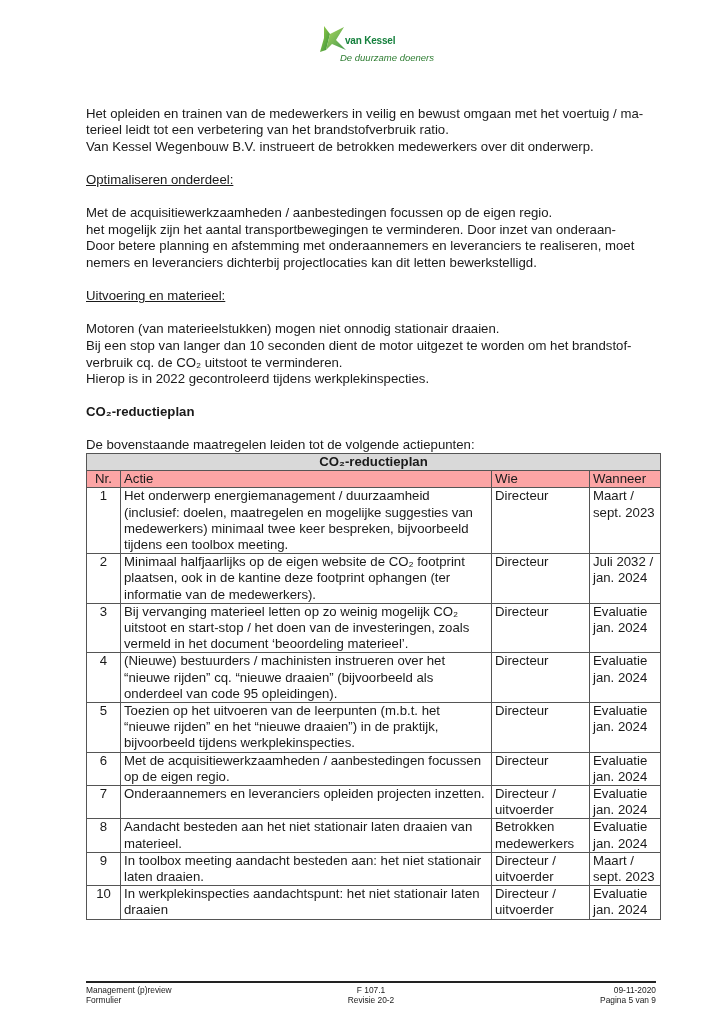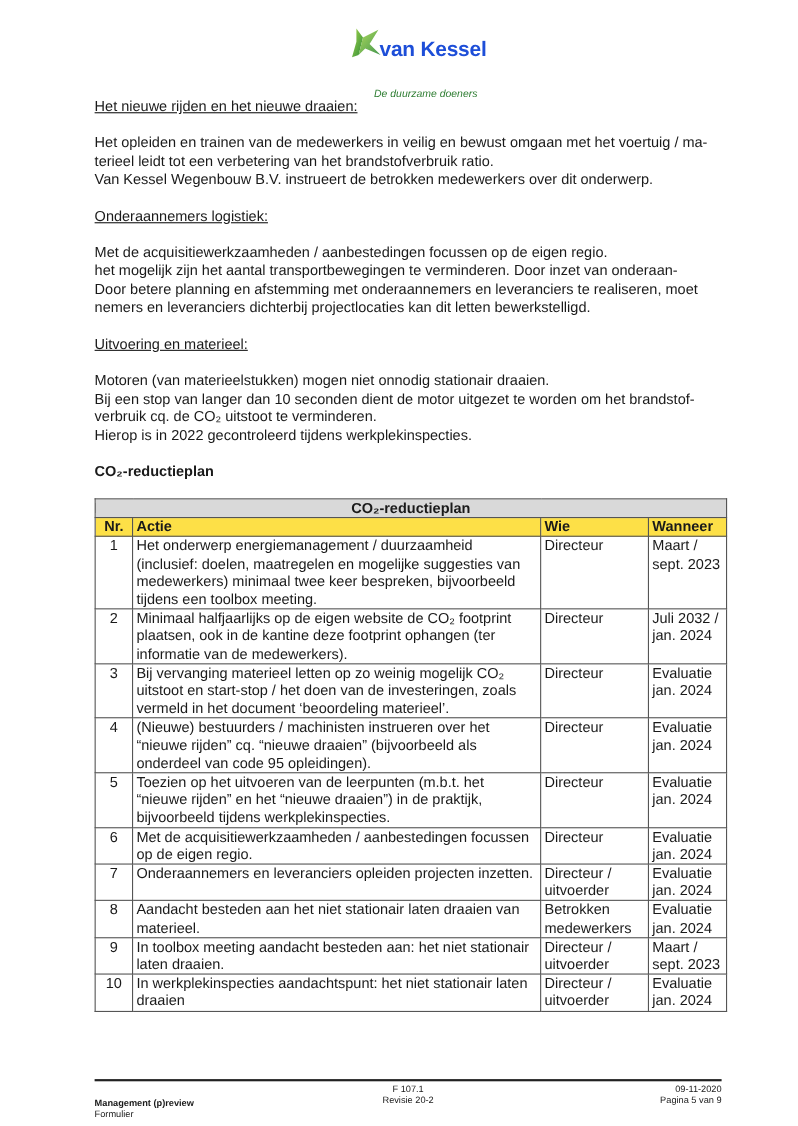--- a/index.html
+++ b/index.html
@@ -1,70 +1,69 @@
 <!DOCTYPE html>
 <html><head>
 <meta charset="utf-8">
 <style>
   html, body { margin: 0; padding: 0; background: #ffffff; }
   body { width: 725px; height: 1024px; position: relative; overflow: hidden;
          font-family: "Liberation Sans", sans-serif; color: #1a1a1a; }
   .logo { position: absolute; left: 318px; top: 24px; width: 110px; height: 40px; }
   .logo svg { position: absolute; left: 0; top: 0; }
-  .logo-name { position: absolute; left: 27px; top: 11px; font-weight: bold; font-size: 19px;
-               color: #1d4ed8; letter-spacing: -0.2px; white-space: nowrap; }
+  .logo-name { position: absolute; left: 27px; top: 11px; font-weight: bold; font-size: 10px;
+               color: #15803d; letter-spacing: -0.2px; white-space: nowrap; }
   .logo-tag { position: absolute; left: 22px; top: 28px; font-style: italic; font-size: 9.5px;
-              color: #2e7d32; white-space: nowrap; margin-top: 28px; }
+              color: #2e7d32; white-space: nowrap; }
   .content { position: absolute; left: 86px; top: 89px; width: 570px; font-size: 13.2px; line-height: 16.6px; }
   .content p { margin: 0; }
   .h-u { text-decoration: underline; }
   .gap { height: 16.6px; }
   .h-b { font-weight: bold; }
   table.plan { position: absolute; left: 86px; top: 453px; width: 575px; border-collapse: collapse;
                font-size: 13.2px; line-height: 16.2px; }
   table.plan td, table.plan th { border: 1px solid #555; vertical-align: top; padding: 0 3px; font-weight: normal; text-align: left; }
   table.plan tr.title th { background: #d9d9d9; text-align: center; font-weight: bold; height: 16px; }
-  table.plan tr.head th { background: #fde047; font-weight: bold; }
+  table.plan tr.head th { background: #fca5a5; }
   table.plan td.nr, table.plan th.nr { text-align: center; width: 27px; }
   table.plan .wie { width: 91px; }
   table.plan .wanneer { width: 64px; }
   .footer { position: absolute; left: 86px; top: 982px; width: 570px; font-size: 8.4px; line-height: 10px; }
   .footer-rule { position: absolute; left: 86px; top: 981px; width: 570px; height: 2px; background: #222; }
   .f-col { position: absolute; top: 3px; }
   .f-left { left: 0; }
   .f-mid { left: 0; width: 570px; text-align: center; }
   .f-right { right: 0; text-align: right; }
-  .f-bold { font-weight: bold; margin-top: 12px; }
+  .f-bold { font-weight: normal; }
 </style>
 </head>
 <body>
 
 <div class="logo">
   <svg width="30" height="30" viewBox="0 0 30 30">
     <defs>
       <linearGradient id="g1" x1="0" y1="0" x2="1" y2="1">
         <stop offset="0" stop-color="#a5d64a"></stop>
         <stop offset="1" stop-color="#2e8b3a"></stop>
       </linearGradient>
     </defs>
     <polygon points="6,2 12,10 8,26 2,28 6,14" fill="url(#g1)"></polygon>
     <polygon points="12,10 26,3 18,16 28,26 14,20 8,26" fill="url(#g1)" opacity="0.9"></polygon>
   </svg>
   <span class="logo-name">van Kessel</span>
   <span class="logo-tag">De duurzame doeners</span>
 </div>
 
 <div class="content">
-  <p class="h-u">Het nieuwe rijden en het nieuwe draaien:</p>
   <div class="gap"></div>
   <p>Het opleiden en trainen van de medewerkers in veilig en bewust omgaan met het voertuig / ma-</p>
   <p>terieel leidt tot een verbetering van het brandstofverbruik ratio.</p>
   <p>Van Kessel Wegenbouw B.V. instrueert de betrokken medewerkers over dit onderwerp.</p>
   <div class="gap"></div>
-  <p class="h-u">Onderaannemers logistiek:</p>
+  <p class="h-u">Optimaliseren onderdeel:</p>
   <div class="gap"></div>
   <p>Met de acquisitiewerkzaamheden / aanbestedingen focussen op de eigen regio.</p>
   <p>het mogelijk zijn het aantal transportbewegingen te verminderen. Door inzet van onderaan-</p>
   <p>Door betere planning en afstemming met onderaannemers en leveranciers te realiseren, moet</p>
   <p>nemers en leveranciers dichterbij projectlocaties kan dit letten bewerkstelligd.</p>
   <div class="gap"></div>
   <p class="h-u">Uitvoering en materieel:</p>
   <div class="gap"></div>
   <p>Motoren (van materieelstukken) mogen niet onnodig stationair draaien.</p>
   <p>Bij een stop van langer dan 10 seconden dient de motor uitgezet te worden om het brandstof-</p>

